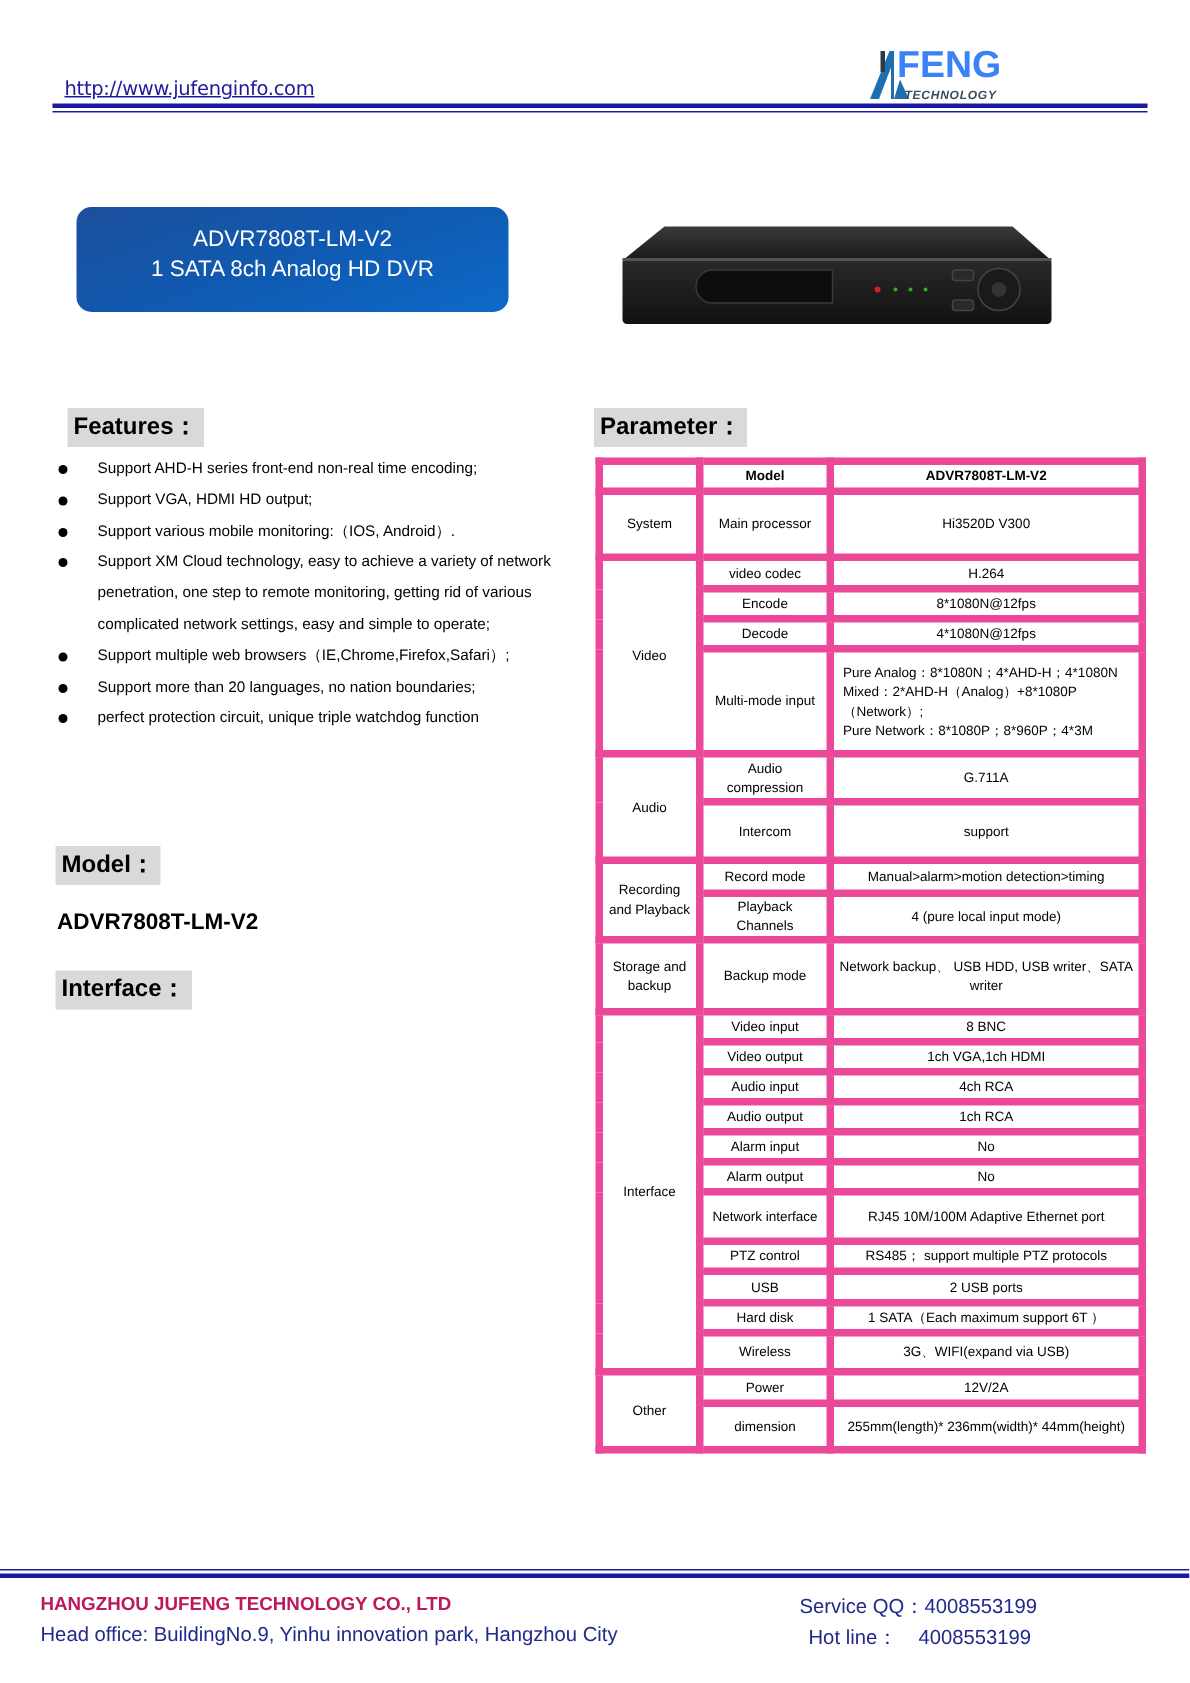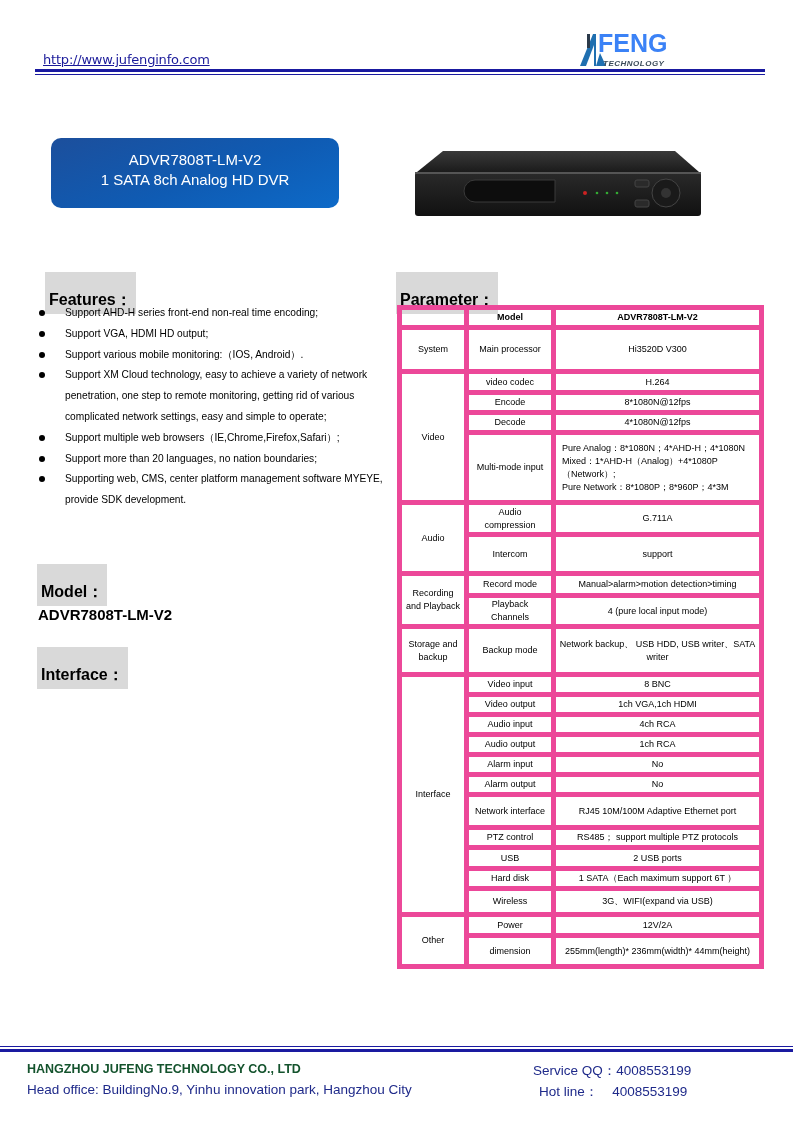--- a/index.html
+++ b/index.html
@@ -16,21 +16,21 @@
   
   .title-box { left: 51px; top: 138px; width: 288px; height: 70px; border-radius: 10px;
     background: linear-gradient(160deg, #1c4f9c 0%, #0f5bb3 55%, #0d6ac8 100%); color: #fff; text-align: center; }
   .title-box .l1 { margin-top: 12px; font-size: 15px; line-height: 20px; }
   .title-box .l2 { font-size: 15px; line-height: 20px; }
 
   
   .dvr { left: 413px; top: 150px; width: 290px; height: 68px; }
 
   
-  .sec { background: #d9d9d9; font-weight: bold; font-size: 16px; padding: 18px 4px 3px 4px; }
+  .sec { background: #d9d9d9; font-weight: bold; font-size: 16px; padding: 2px 4px 3px 4px; }
   .feat-h { left: 45px; top: 272px; }
   .param-h { left: 396px; top: 272px; }
   .model-h { left: 37px; top: 564px; }
   .intf-h { left: 37px; top: 647px; }
   .model-val { left: 38px; top: 606px; font-weight: bold; font-size: 15px; }
 
   
   .features { left: 36px; top: 303px; width: 350px; margin: 0; padding: 0; list-style: none; }
   .features li { position: relative; padding-left: 29px; font-size: 10.2px; line-height: 20.8px; }
   .features li .dot { position: absolute; left: 3px; top: 7px; width: 6px; height: 6px; border-radius: 50%; background: #000; }
@@ -41,21 +41,21 @@
   table.param tr.grp-top td { border-top: 2px solid #000; }
   table.param td.c1 { width: 56px; }
   table.param td.c2 { width: 76px; }
   table.param td.left { text-align: left; padding-left: 6px; }
   table.param .bold { font-weight: bold; }
   table.param { border: 2px solid #000; }
 
   
   .ftr-rule { left: 0px; top: 1046px; width: 793px; height: 1px; background: #1a1aa0; }
   .ftr-rule2 { left: 0px; top: 1049px; width: 793px; height: 3px; background: #1a1aa0; }
-  .company { left: 27px; top: 1062px; font-size: 12.5px; font-weight: bold; color: #14532d; }
+  .company { left: 27px; top: 1062px; font-size: 12.5px; font-weight: bold; color: #be185d; }
   .office { left: 27px; top: 1082px; font-size: 13.5px; color: #1f2a8a; }
   .qq { left: 533px; top: 1062px; font-size: 13.5px; color: #1f2a8a; }
   .hot { left: 539px; top: 1083px; font-size: 13.5px; color: #1f2a8a; }
 </style>
 </head>
 <body>
 
 <a class="abs url">http://www.jufenginfo.com</a>
 <div class="abs hdr-rule"></div>
 <div class="abs hdr-rule2"></div>
@@ -99,21 +99,21 @@
 </svg>
 
 <div class="abs sec feat-h">Features：</div>
 <ul class="abs features">
   <li><span class="dot"></span><span>Support AHD-H series front-end non-real time encoding;</span></li>
   <li><span class="dot"></span><span>Support VGA, HDMI HD output;</span></li>
   <li><span class="dot"></span><span>Support various mobile monitoring:（IOS, Android）.</span></li>
   <li><span class="dot"></span><span>Support XM Cloud technology, easy to achieve a variety of network penetration, one step to remote monitoring, getting rid of various complicated network settings, easy and simple to operate;</span></li>
   <li><span class="dot"></span><span>Support multiple web browsers（IE,Chrome,Firefox,Safari）;</span></li>
   <li><span class="dot"></span><span>Support more than 20 languages, no nation boundaries;</span></li>
-  <li><span class="dot"></span><span>Supporting web, CMS, center platform management software MYEYE, provide SDK development.</span></li>
+  <li><span class="dot"></span><span>perfect protection circuit, unique triple watchdog function</span></li>
 </ul>
 
 <div class="abs sec model-h">Model：</div>
 <div class="abs model-val">ADVR7808T-LM-V2</div>
 <div class="abs sec intf-h">Interface：</div>
 
 <div class="abs sec param-h">Parameter：</div>
 <table class="param">
   <tbody>
       <tr style="height:20px;">
@@ -138,21 +138,21 @@
     <td>8*1080N@12fps</td>
   </tr>
   <tr style="height:20px;">
     <td class="c2">Decode</td>
     <td>4*1080N@12fps</td>
   </tr>
   <tr style="height:70px;">
     <td class="c2">Multi-mode input</td>
     <td class="left">
       <div>Pure Analog：8*1080N；4*AHD-H；4*1080N</div>
-      <div>Mixed：1*AHD-H（Analog）+4*1080P</div>
+      <div>Mixed：2*AHD-H（Analog）+8*1080P</div>
       <div>（Network）;</div>
       <div>Pure Network：8*1080P；8*960P；4*3M</div>
     </td>
   </tr>
 
   <tr class="grp-top" style="height:32px;">
     <td class="c1" rowspan="2">Audio</td>
     <td class="c2">Audio compression</td>
     <td>G.711A</td>
   </tr>

